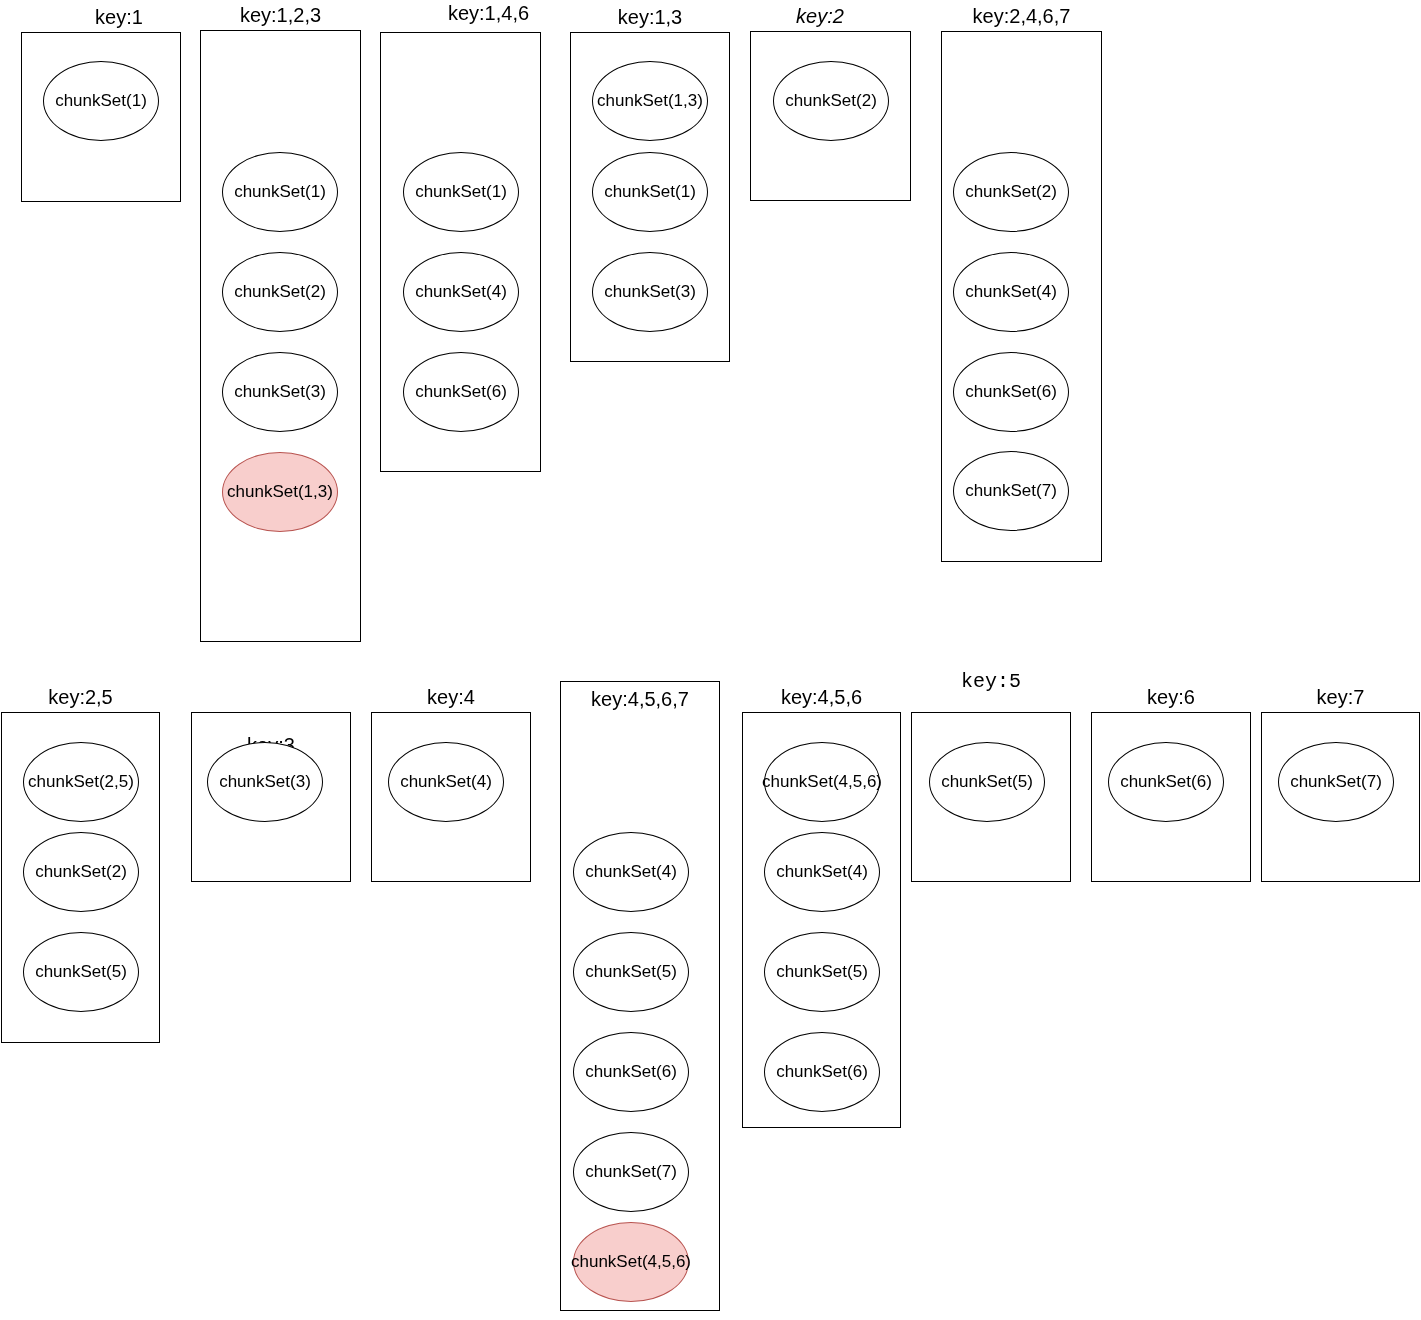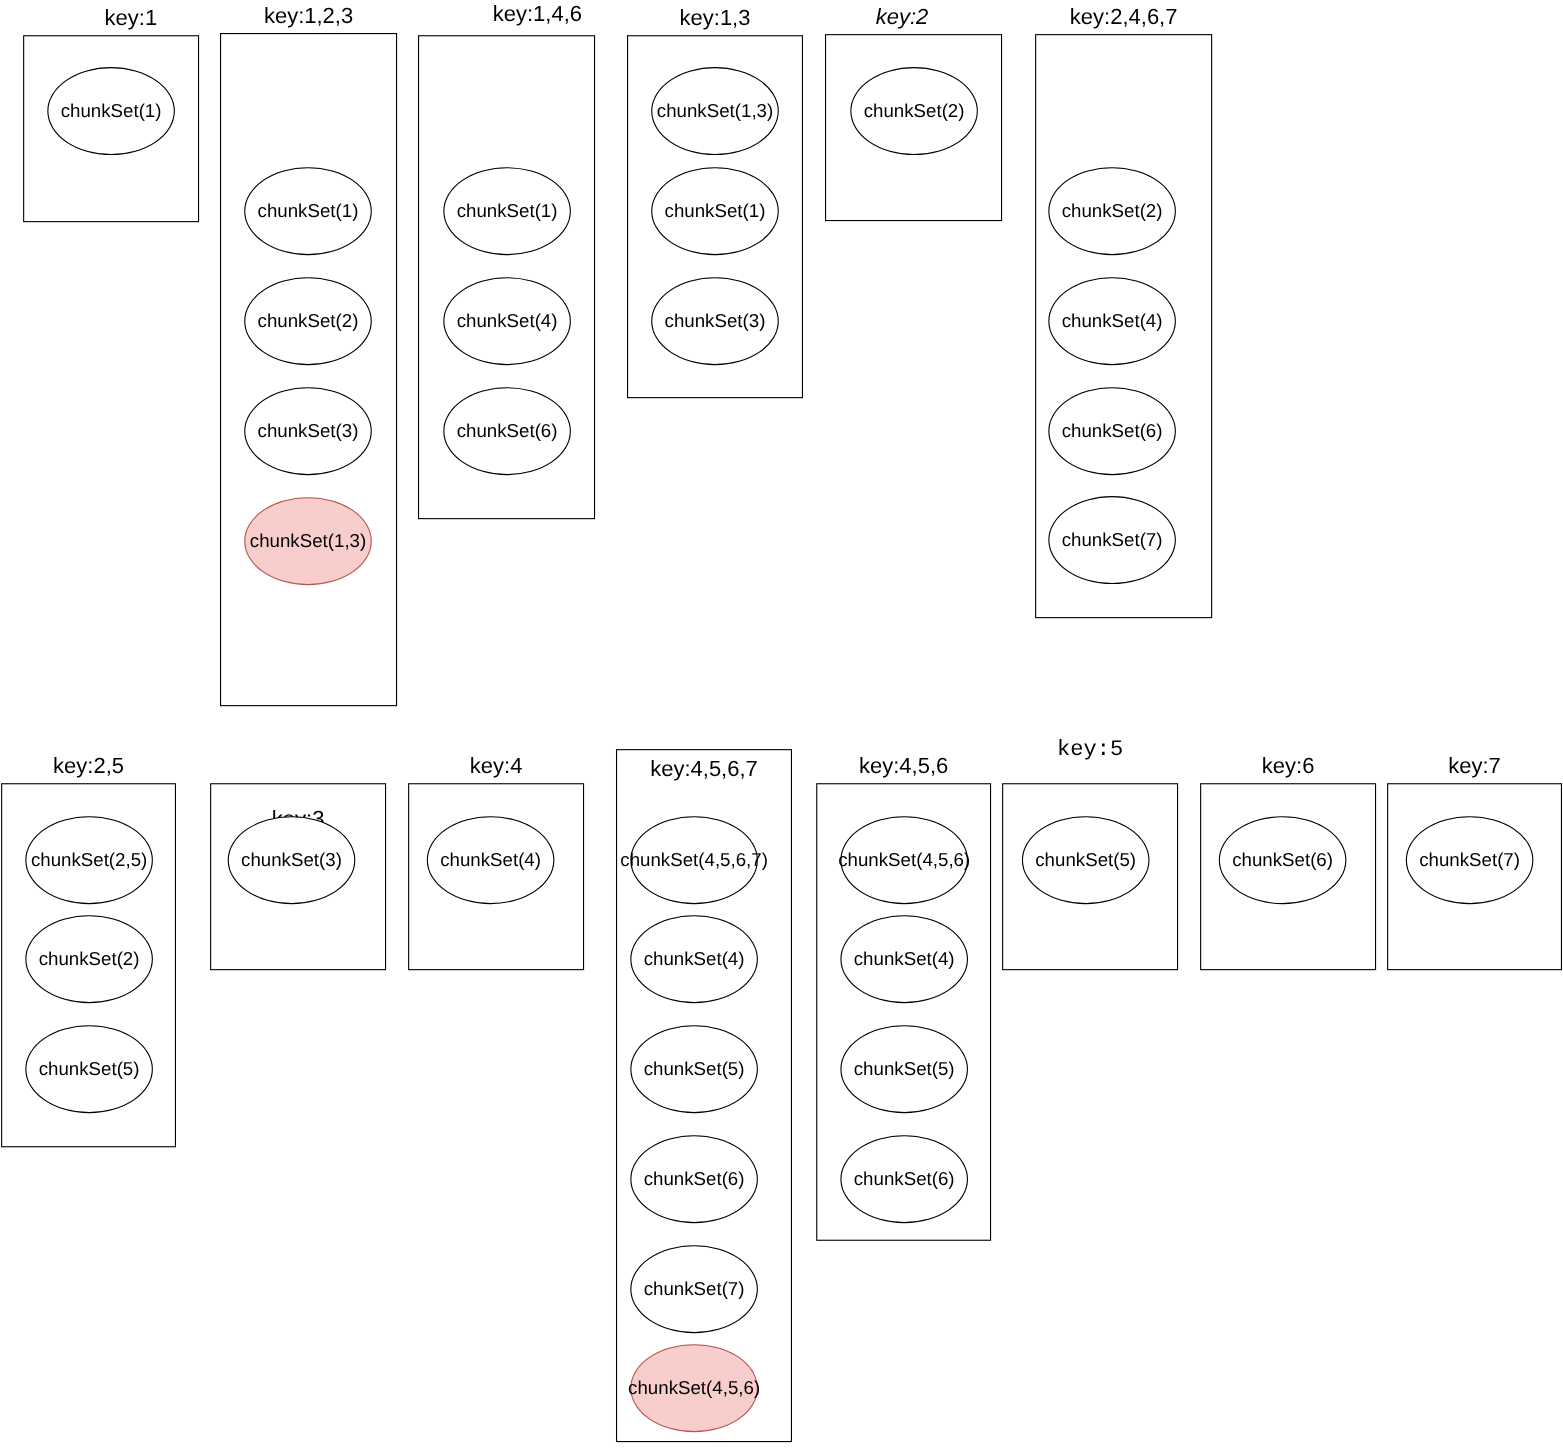--- a/index.html
+++ b/index.html
@@ -128,23 +128,20 @@
     <div class="node" style="left: 207px; top: 742px; width: 116px; height: 80px; background: rgb(255, 255, 255); border-color: rgb(0, 0, 0);">
       <span>chunkSet(3)</span>
     </div>
     <div class="group-box" style="left: 371px; top: 712px; width: 160px; height: 170px;"></div>
     <div class="group-label" style="left: 451px; top: 687px;">key:4</div>
     <div class="node" style="left: 388px; top: 742px; width: 116px; height: 80px; background: rgb(255, 255, 255); border-color: rgb(0, 0, 0);">
       <span>chunkSet(4)</span>
     </div>
     <div class="group-box" style="left: 560px; top: 681px; width: 160px; height: 630px;"></div>
     <div class="group-label" style="left: 640px; top: 689px;">key:4,5,6,7</div>
-    <div class="node" style="left: 573px; top: 742px; width: 116px; height: 80px; background: rgb(255, 255, 255); border-color: rgb(0, 0, 0);">
-      <span>chunkSet(4,5,6,7)</span>
-    </div>
     <div class="node" style="left: 573px; top: 832px; width: 116px; height: 80px; background: rgb(255, 255, 255); border-color: rgb(0, 0, 0);">
       <span>chunkSet(4)</span>
     </div>
     <div class="node" style="left: 573px; top: 932px; width: 116px; height: 80px; background: rgb(255, 255, 255); border-color: rgb(0, 0, 0);">
       <span>chunkSet(5)</span>
     </div>
     <div class="node" style="left: 573px; top: 1032px; width: 116px; height: 80px; background: rgb(255, 255, 255); border-color: rgb(0, 0, 0);">
       <span>chunkSet(6)</span>
     </div>
     <div class="node" style="left: 573px; top: 1132px; width: 116px; height: 80px; background: rgb(255, 255, 255); border-color: rgb(0, 0, 0);">

